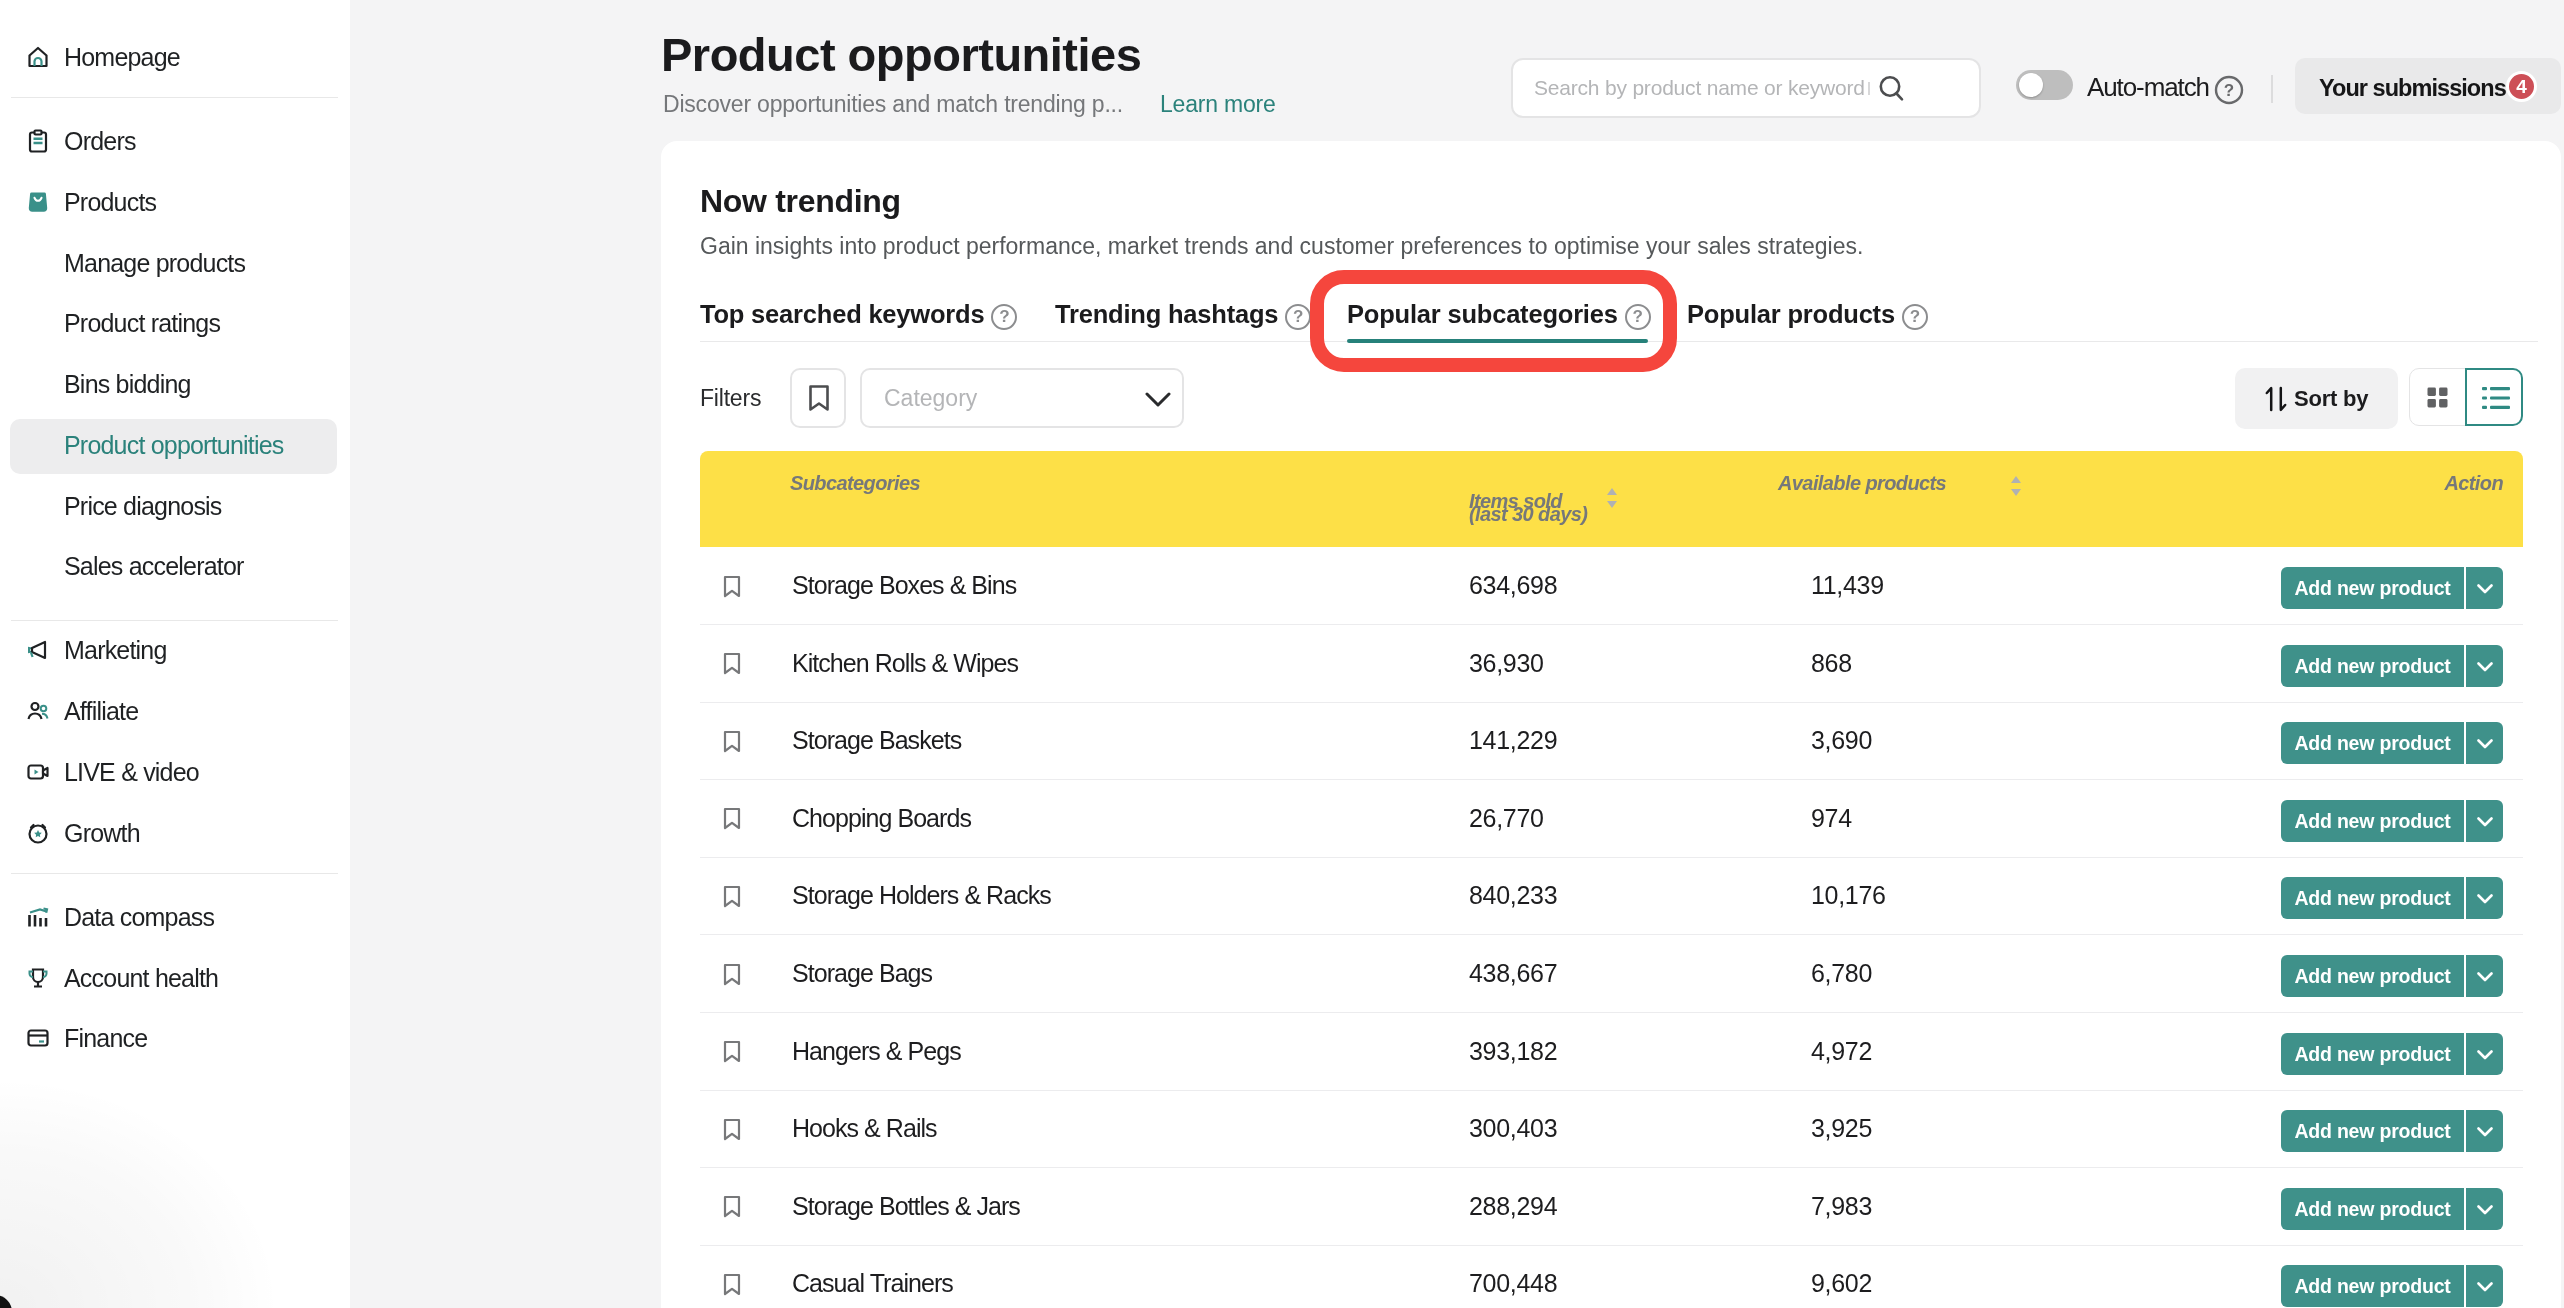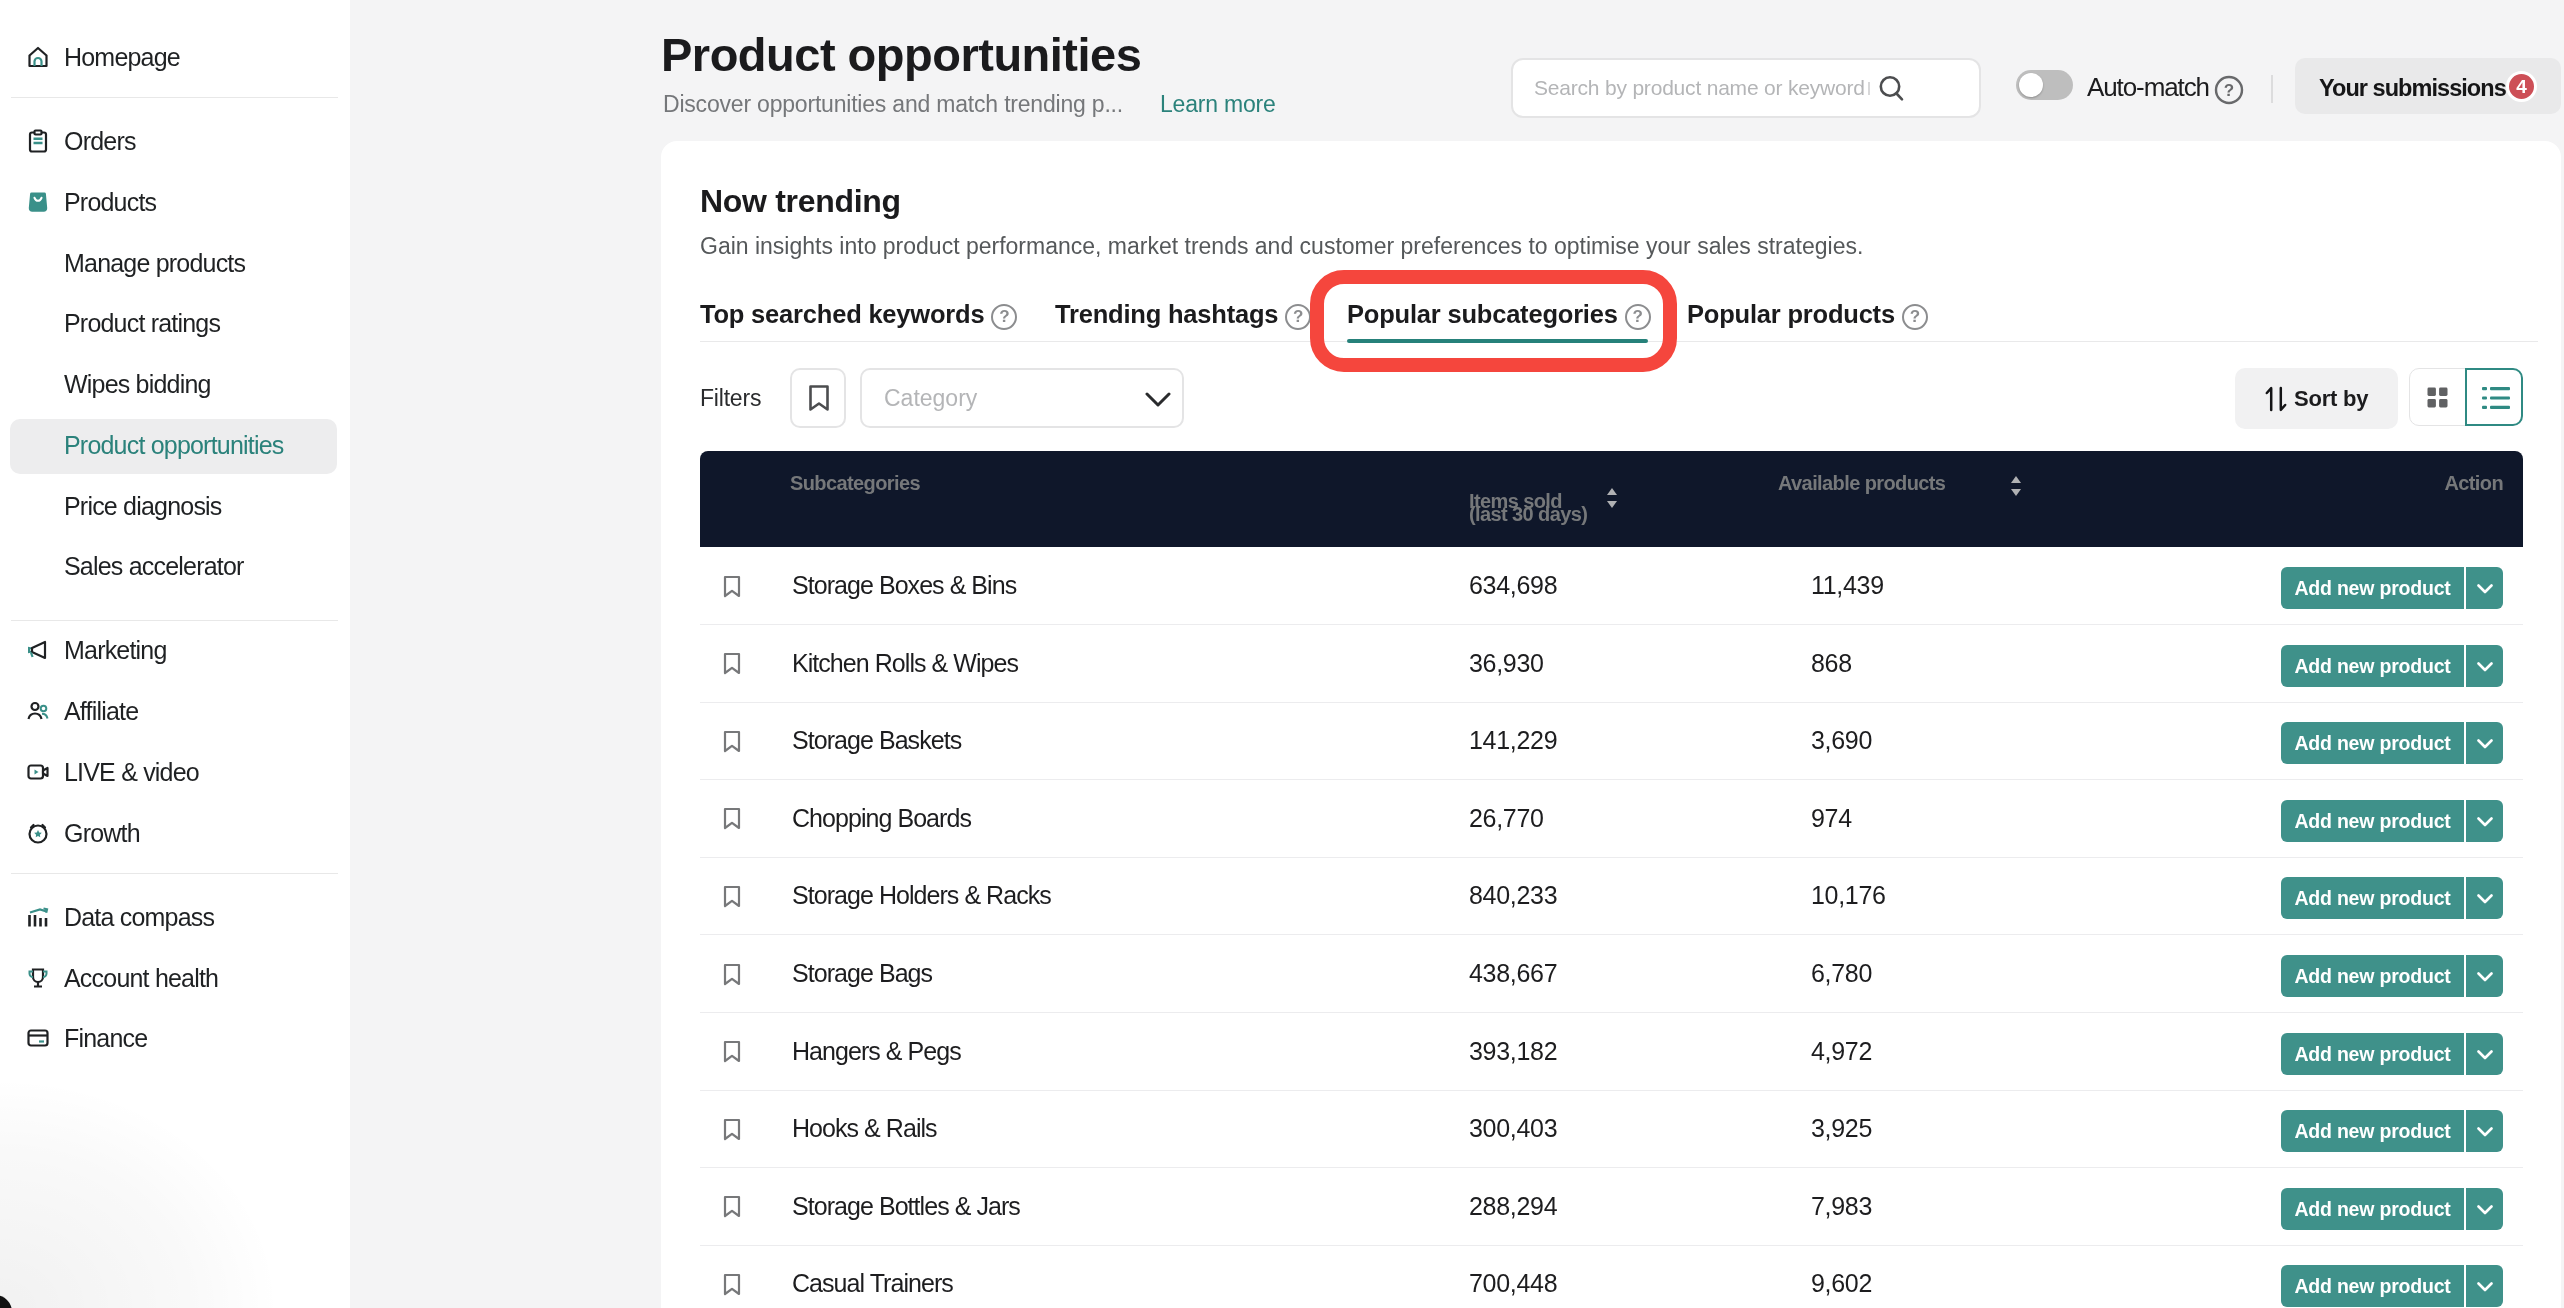--- a/index.html
+++ b/index.html
@@ -47,21 +47,21 @@
   #bmbtn { position:absolute; left:129px; top:227px; width:56px; height:60px; border:2px solid #e4e4e5; border-radius:10px; }
   #catsel { position:absolute; left:199px; top:227px; width:324px; height:60px; border:2px solid #e4e4e5; border-radius:10px; }
   #catsel .ph { position:absolute; left:22px; top:0; line-height:56px; font-size:23px; color:#b4b5b7; }
   #sortbtn { position:absolute; left:1574px; top:227px; width:163px; height:61px; background:#f1f1f2; border-radius:10px; }
   #sortbtn .t { position:absolute; left:59px; top:0; line-height:61px; font-size:22px; font-weight:bold; color:#1c1c1e; letter-spacing:-0.2px; }
   #viewtog { position:absolute; left:1748px; top:227px; width:114px; height:58px; }
   #viewtog .cell1 { position:absolute; left:0; top:0; width:57px; height:58px; border:1px solid #e4e4e5; border-radius:10px 0 0 10px; }
   #viewtog .cell2 { position:absolute; left:56px; top:0; width:58px; height:58px; border:2px solid #2f8a83; border-radius:0 10px 10px 0; }
 
   
-  #thead { position:absolute; left:39px; top:310px; width:1823px; height:96px; background:#0f172a; border-radius:8px 8px 0 0; color:#76787a; }
+  #thead { position:absolute; left:39px; top:310px; width:1823px; height:96px; background:#fde047; border-radius:8px 8px 0 0; color:#76787a;font-style:italic; }
   #thead .h { position:absolute; font-size:20px; font-weight:bold; letter-spacing:-0.6px; }
   .trow { position:absolute; left:39px; width:1823px; height:78px; border-bottom:1px solid #ececee; }
   .trow .bm { position:absolute; left:23px; top:50%; margin-top:-11px; }
   .trow .nm { position:absolute; left:92px; top:0; height:77px; line-height:77px; font-size:25px; letter-spacing:-0.95px; color:#1d1d1f; white-space:nowrap; }
   .trow .v1 { position:absolute; left:769px; top:0; height:77px; line-height:77px; font-size:25px; letter-spacing:-0.3px; }
   .trow .v2 { position:absolute; left:1111px; top:0; height:77px; line-height:77px; font-size:25px; letter-spacing:-0.3px; }
   .addbtn { position:absolute; left:1581px; top:20px; width:192px; height:42px;border-radius:17px; }
   .addbtn .main { position:absolute; left:0; top:0; width:183px; height:42px; background:#3f918a; border-radius:6px 0 0 6px; color:#fff; font-size:19.5px; font-weight:bold; letter-spacing:-0.2px; text-align:center; line-height:42px; }
   .addbtn .dd { position:absolute; left:185px; top:0; width:37px; height:42px; background:#3f918a; border-radius:0 6px 6px 0; }
 
@@ -98,21 +98,21 @@
       </svg>
     <div class="lb">Products</div>
   </div>
   <div class="sitem" style="top:236px">
       <div class="lb">Manage products</div>
     </div>
   <div class="sitem" style="top:296px">
       <div class="lb">Product ratings</div>
     </div>
   <div class="sitem" style="top:357px">
-      <div class="lb">Wipes bidding</div>
+      <div class="lb">Bins bidding</div>
     </div>
   <div class="sitem" style="top:418px">
       <div class="lb teal-t">Product opportunities</div>
     </div>
   <div class="sitem" style="top:479px">
       <div class="lb">Price diagnosis</div>
     </div>
   <div class="sitem" style="top:539px">
       <div class="lb">Sales accelerator</div>
     </div>

